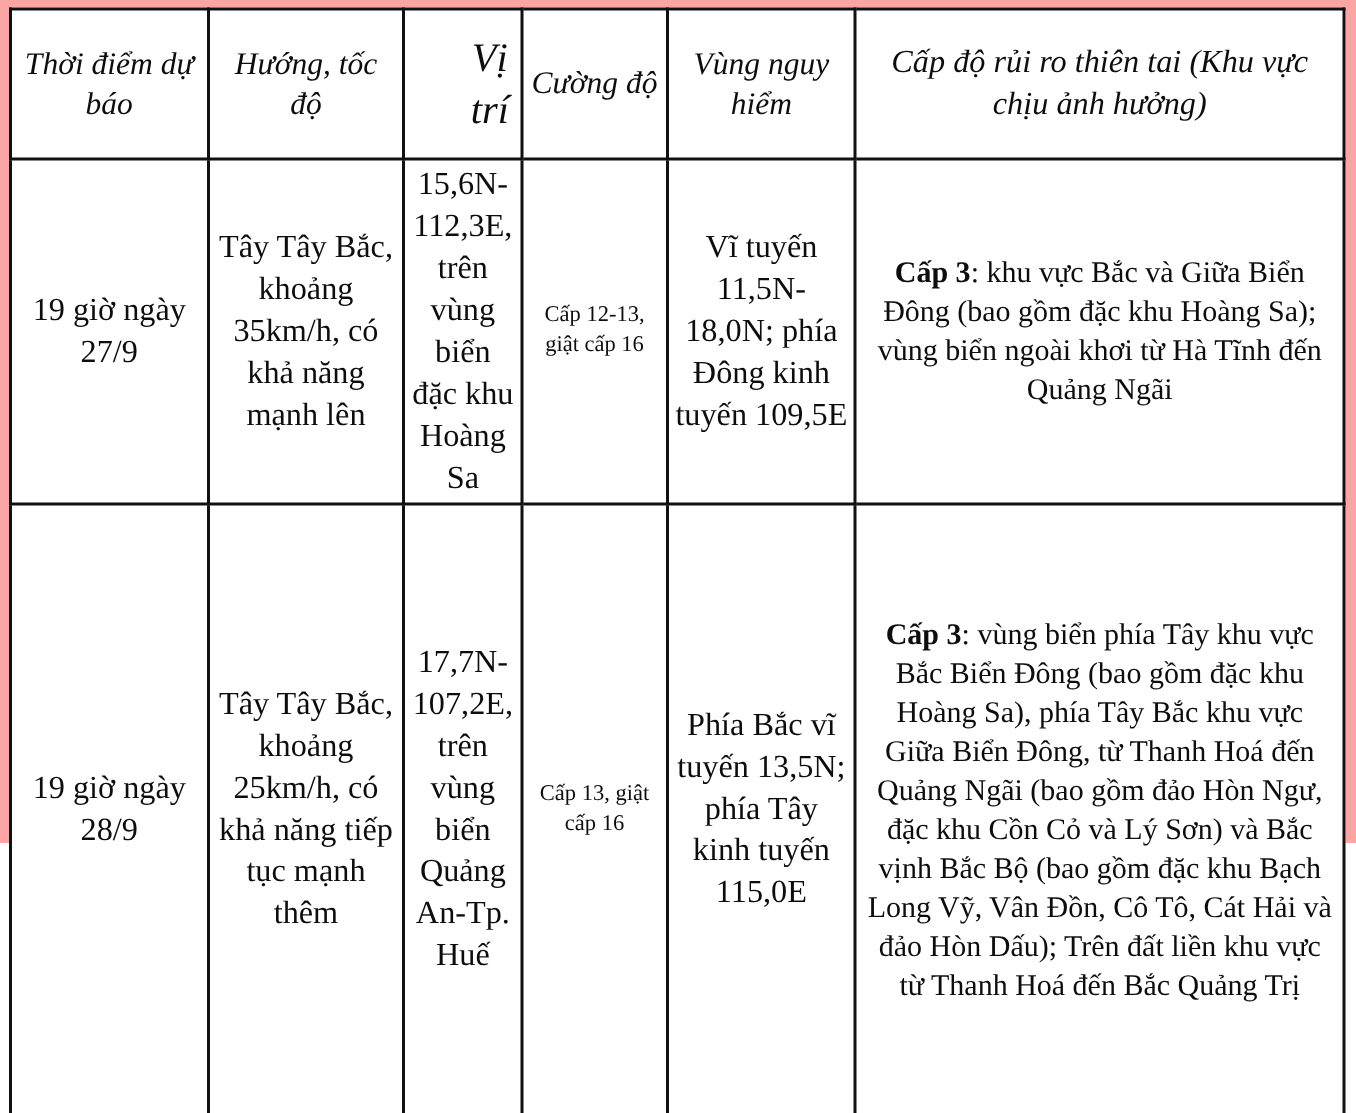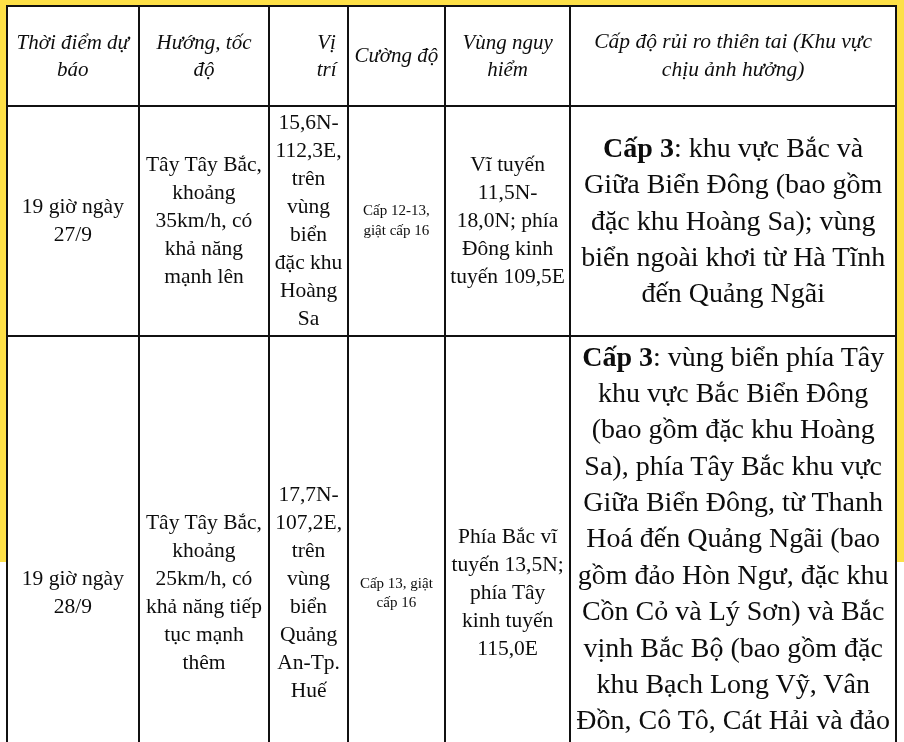--- a/index.html
+++ b/index.html
@@ -13,21 +13,21 @@
     height: 742px;
     font-family: "Liberation Serif", "DejaVu Serif", serif;
     color: #0d0d0d;
     overflow: hidden;
   }
 
   .sheet {
     position: relative;
     width: 904px;
     height: 562px;
-    background: #fde047;
+    background: #fca5a5;
   }
 
   table.forecast {
     position: absolute;
     left: 6px;
     top: 5px;
     width: 891px;
     border-collapse: collapse;
     table-layout: fixed;
     background: #ffffff;
@@ -55,35 +55,35 @@
 
   
   thead th {
     font-style: italic;
     font-size: 21px;
     line-height: 1.26;
     height: 94px;
     padding: 4px 6px;
   }
   thead th.h-risk { font-size: 21.5px; border-radius: 31px; }
-  thead th.h-pos  { font-size: 21px; padding-left: 40px; }
+  thead th.h-pos  { font-size: 27px; padding-left: 40px; }
 
   
   tbody td {
     font-size: 21px;
   }
   tbody tr.row-1 td { height: 223px; }
   tbody tr.row-2 td { height: 402px; }
 
   td.cell-time   { font-size: 21.5px; line-height: 1.38; margin-left: 41px; }
   td.cell-dir    { font-size: 21.5px; line-height: 1.34; }
   td.cell-pos    { font-size: 21.5px; line-height: 1.34; }
   td.cell-int    { font-size: 15px; line-height: 1.36; }
   td.cell-zone   { font-size: 21.5px; line-height: 1.34; margin-top: 13px; }
-  td.cell-risk   { font-size: 28px; line-height: 1.44; padding: 4px 8px; }
+  td.cell-risk   { font-size: 20px; line-height: 1.44; padding: 4px 8px; }
 
   .lvl { font-weight: bold; }
 </style>
 </head>
 <body>
 
 <div class="sheet">
 
   <table class="forecast">
     <colgroup>

